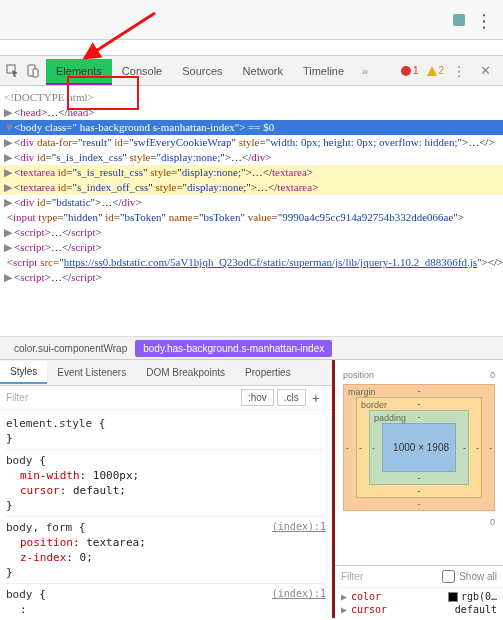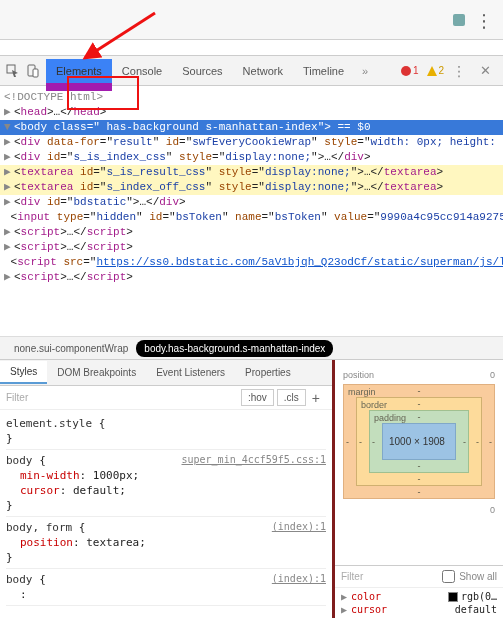--- a/index.html
+++ b/index.html
@@ -7,45 +7,45 @@
 .browser-top{height:40px;border-bottom:1px solid #d0d0d0;background:#f7f7f7;position:relative}
 .browser-top .ext-icon{position:absolute;right:36px;top:12px;width:16px;height:16px}
 .browser-top .menu-dots{position:absolute;right:10px;top:10px;font-size:18px;color:#555}
 .arrow{position:absolute;top:8px;left:70px;width:90px;height:60px;pointer-events:none;z-index:50}
 .redbox{position:absolute;top:76px;left:67px;width:72px;height:34px;border:2px solid #e11;z-index:40;pointer-events:none}
 
 .devtools{position:absolute;top:55px;left:0;right:0;bottom:0;border-top:1px solid #ccc;background:#fff}
 .tabbar{height:30px;border-bottom:1px solid #ccc;display:flex;align-items:center;padding:0 6px;gap:2px;background:#f3f3f3}
 .tabbar .ic{width:14px;height:14px;display:inline-block;margin-right:4px}
 .tabbar .tab{padding:6px 10px;color:#555;font-size:11px;cursor:default}
-.tabbar .tab.active{color:#333;border-bottom:8px solid #a21caf;background:#3b82f6}
+.tabbar .tab.active{color:#333;border-bottom:2px solid #a21caf;background:#22c55e}
 .tabbar .chev{color:#888;padding:0 6px}
 .tabbar .spacer{flex:1}
 .tabbar .err{color:#d33;font-size:10px;display:flex;align-items:center;gap:2px}
 .tabbar .warn{color:#c90;font-size:10px;display:flex;align-items:center;gap:2px;margin-left:6px}
 .tabbar .opts{color:#888;padding:0 6px;font-size:14px}
 .tabbar .close{color:#888;padding:0 6px;font-size:13px}
 
-.dom-panel{height:250px;overflow:auto;font-family:Liberation Mono, monospace;font-size:11px;padding:4px 0;line-height:15px}
+.dom-panel{height:250px;overflow:auto;font-family:Liberation Serif, serif;font-size:11px;padding:4px 0;line-height:15px}
 .dom-panel .ln{white-space:pre;padding:0 4px}
 .dom-panel .ln .tri{color:#888;display:inline-block;width:10px}
 .tg{color:#a31b8a}
 .at{color:#994500}
 .av{color:#1a3fa6}
 .lnk{color:#1155cc;text-decoration:underline}
 .cm{color:#888}
 .sel{background:#3879d9;color:#fff}
 .sel .tg,.sel .at,.sel .av,.sel .cm{color:#fff}
 .hl{background:#fff7c0}
 .ind1{padding-left:14px}
 .ind2{padding-left:28px}
 
 .crumbs{height:24px;background:#f3f3f3;border-top:1px solid #ddd;border-bottom:1px solid #ccc;display:flex;align-items:center;padding:0 6px;font-size:10px}
 .crumb{padding:3px 8px;color:#555}
-.crumb.active{background:#000000;color:#fff;border-radius:8px}
+.crumb.active{background:#8b5cf6;color:#fff;border-radius:2px}
 
 .bottom{display:flex;height:258px}
 .styles{flex:1;border-right:3px solid #7f1d1d;display:flex;flex-direction:column;min-width:0}
 .subtabs{height:26px;border-bottom:1px solid #ccc;display:flex;align-items:center;background:#f3f3f3}
 .subtabs .st{padding:5px 10px;color:#555;font-size:10px}
 .subtabs .st.active{color:#333;background:#fff;border-bottom:2px solid #5a9bd5}
 .filterbar{height:24px;border-bottom:1px solid #eee;display:flex;align-items:center;padding:0 6px;font-size:10px;color:#888}
 .filterbar .fin{flex:1;color:#aaa}
 .filterbar .btn{padding:2px 6px;border:1px solid #ccc;margin-left:3px;font-size:10px;color:#555;background:#fff}
 .filterbar .plus{font-size:14px;color:#666;padding:0 6px}
@@ -54,26 +54,26 @@
 .rule .src{position:absolute;right:0;top:2px;font-size:10px;color:#888;text-decoration:underline}
 .selc{color:#333}
 .prop{padding-left:14px}
 .pn{color:#c80000}
 .pv{color:#222}
 .brace{color:#222}
 
 .sidebar{width:168px;display:flex;flex-direction:column}
 .boxmodel{flex:1;padding:10px 8px;font-size:9px}
 .bm-row{display:flex;justify-content:space-between;color:#888;margin-bottom:4px}
-.bm-outer{border:1px dashed #888;padding:12px 12px;text-align:left;position:relative;background:#f9cc9d}
+.bm-outer{border:1px dashed #888;padding:12px 12px;text-align:right;position:relative;background:#f9cc9d}
 .bm-label{position:absolute;top:2px;left:4px;font-size:9px;color:#665}
 .bm-margin{background:#f9cc9d;border:1px solid #e0b080}
 .bm-border{background:#fddb9b;border:1px solid #d0b070;padding:12px 12px;position:relative}
 .bm-padding{background:#c3debd;border:1px solid #a0c090;padding:12px 12px;position:relative}
-.bm-content{background:#9cc3e4;border:1px solid #80a8c8;padding:12px 6px;font-size:10px;color:#333}
+.bm-content{background:#9cc3e4;border:1px solid #80a8c8;padding:18px 6px;font-size:10px;color:#333}
 .bm-num{position:absolute;font-size:9px;color:#554}
 .bm-num.t{top:1px;left:50%;transform:translateX(-50%)}
 .bm-num.b{bottom:1px;left:50%;transform:translateX(-50%)}
 .bm-num.l{left:2px;top:50%;transform:translateY(-50%)}
 .bm-num.r{right:2px;top:50%;transform:translateY(-50%)}
 .side-filter{height:22px;border-top:1px solid #ccc;display:flex;align-items:center;padding:0 6px;font-size:10px;color:#888}
 .side-filter .sf{flex:1;color:#aaa}
 .side-filter .cb{margin-right:4px}
 .side-props{border-top:1px solid #eee;font-family:Menlo,Consolas,monospace;font-size:10px;padding:2px 6px}
 .side-props .sp{display:flex;align-items:center;padding:1px 0}
@@ -143,54 +143,54 @@
       <div class="ln ind2 hl"><span class="tri">▶</span>&lt;<span class="tg">textarea</span> <span class="at">id</span>="<span class="av">s_index_off_css</span>" <span class="at">style</span>="<span class="av">display:none;</span>"&gt;…&lt;/<span class="tg">textarea</span>&gt;</div>
       <div class="ln ind2"><span class="tri">▶</span>&lt;<span class="tg">div</span> <span class="at">id</span>="<span class="av">bdstatic</span>"&gt;…&lt;/<span class="tg">div</span>&gt;</div>
       <div class="ln ind2"> &lt;<span class="tg">input</span> <span class="at">type</span>="<span class="av">hidden</span>" <span class="at">id</span>="<span class="av">bsToken</span>" <span class="at">name</span>="<span class="av">bsToken</span>" <span class="at">value</span>="<span class="av">9990a4c95cc914a92754b332dde066ae</span>"&gt;</div>
       <div class="ln ind2"><span class="tri">▶</span>&lt;<span class="tg">script</span>&gt;…&lt;/<span class="tg">script</span>&gt;</div>
       <div class="ln ind2"><span class="tri">▶</span>&lt;<span class="tg">script</span>&gt;…&lt;/<span class="tg">script</span>&gt;</div>
       <div class="ln ind2"> &lt;<span class="tg">script</span> <span class="at">src</span>="<span class="lnk">https://ss0.bdstatic.com/5aV1bjqh_Q23odCf/static/superman/js/lib/jquery-1.10.2_d88366fd.js</span>"&gt;&lt;/&gt;</div>
       <div class="ln ind2"><span class="tri">▶</span>&lt;<span class="tg">script</span>&gt;…&lt;/<span class="tg">script</span>&gt;</div>
     </div>
 
   <div class="crumbs" id="crumbs">
-      <span class="crumb">none.sui-componentWrap</span>
+      <span class="crumb">color.sui-componentWrap</span>
       <span class="crumb active">body.has-background.s-manhattan-index</span>
     </div>
 
   <div class="bottom">
     <div class="styles">
       <div class="subtabs" id="subtabs">
           <span class="st active">Styles</span>
+          <span class="st">Event Listeners</span>
           <span class="st">DOM Breakpoints</span>
-          <span class="st">Event Listeners</span>
           <span class="st">Properties</span>
         </div>
       <div class="filterbar">
         <span class="fin">Filter</span>
         <span class="btn">:hov</span>
         <span class="btn">.cls</span>
         <span class="plus">+</span>
       </div>
       <div class="rules" id="rules">
           <div class="rule">
             <div class="selc">element.style <span class="brace">{</span></div>
             <div class="brace">}</div>
           </div>
           <div class="rule">
-            <span class="src">super_min_4ccf59f5.css:1</span>
             <div class="selc">body <span class="brace">{</span></div>
             <div class="prop"><span class="pn">min-width</span>: <span class="pv">1000px;</span></div>
             <div class="prop"><span class="pn">cursor</span>: <span class="pv">default;</span></div>
             <div class="brace">}</div>
           </div>
           <div class="rule">
             <span class="src">(index):1</span>
             <div class="selc">body, form <span class="brace">{</span></div>
             <div class="prop"><span class="pn">position</span>: <span class="pv">textarea;</span></div>
+            <div class="prop"><span class="pn">z-index</span>: <span class="pv">0;</span></div>
             <div class="brace">}</div>
           </div>
           <div class="rule">
             <span class="src">(index):1</span>
             <div class="selc">body <span class="brace">{</span></div>
             <div class="prop">: </div>
           </div>
         </div>
     </div>
 

